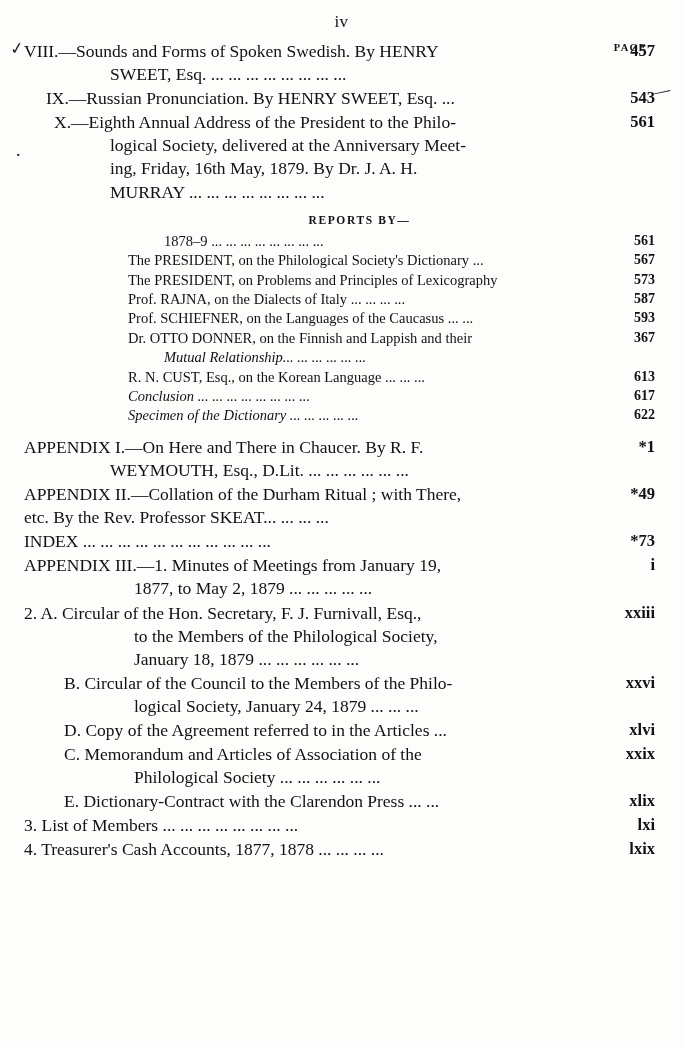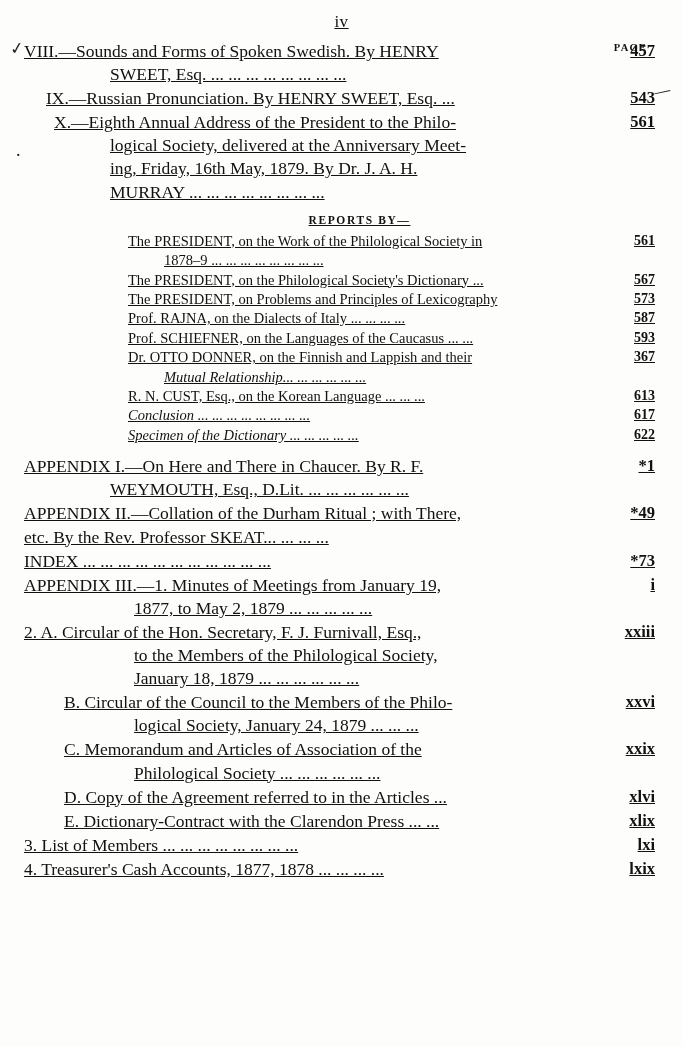--- a/index.html
+++ b/index.html
@@ -14,21 +14,20 @@
     color: #111;
     overflow: hidden;
     position: relative;
   }
   .page {
     position: relative;
     width: 683px;
     height: 736px;
     padding: 0;
     box-sizing: border-box;
-    text-decoration: underline;
   }
   .folio {
     text-align: center;
     font-size: 17px;
     letter-spacing: 0.5px;
     padding-top: 12px;
     padding-bottom: 8px;
   }
   .pagehdr {
     position: absolute;
@@ -153,21 +152,20 @@
         <span class="cont">ing, Friday, 16th May, 1879.   By Dr. J. A. H.</span>
         <span class="cont">MURRAY   ...   ...   ...   ...   ...   ...   ...   ...</span>
       </div>
       <div class="pg">561</div>
     </div>
 
     <div class="reports-head">REPORTS BY—</div>
 
     <div class="rep">
       <div class="txt">
-        <span class="line">The PRESIDENT, on the Work of the Philological Society in</span>
         <span class="cont">1878–9   ...   ...   ...   ...   ...   ...   ...   ...</span>
       </div>
       <div class="pg">561</div>
     </div>
 
     <div class="rep">
       <div class="txt">
         <span class="line">The PRESIDENT, on the Philological Society's Dictionary   ...</span>
       </div>
       <div class="pg">567</div>
@@ -270,35 +268,35 @@
       <div class="entry">
         <div class="txt">
           <span class="line" style="padding-left:40px;">B. Circular of the Council to the Members of the Philo-</span>
           <span class="hang2">logical Society, January 24, 1879 ...   ...   ...</span>
         </div>
         <div class="pg">xxvi</div>
       </div>
 
       <div class="entry">
         <div class="txt">
+          <span class="line" style="padding-left:40px;">D. Copy of the Agreement referred to in the Articles   ...</span>
+        </div>
+        <div class="pg">xlvi</div>
+      </div>
+
+      <div class="entry">
+        <div class="txt">
           <span class="line" style="padding-left:40px;">C. Memorandum   and   Articles   of   Association   of   the</span>
           <span class="hang2">Philological Society ...   ...   ...   ...   ...   ...</span>
         </div>
         <div class="pg">xxix</div>
       </div>
 
       <div class="entry">
         <div class="txt">
-          <span class="line" style="padding-left:40px;">D. Copy of the Agreement referred to in the Articles   ...</span>
-        </div>
-        <div class="pg">xlvi</div>
-      </div>
-
-      <div class="entry">
-        <div class="txt">
           <span class="line" style="padding-left:40px;">E. Dictionary-Contract with the Clarendon Press  ...   ...</span>
         </div>
         <div class="pg">xlix</div>
       </div>
 
       <div class="entry">
         <div class="txt">
           <span class="line">3. List of Members ...   ...   ...   ...   ...   ...   ...   ...</span>
         </div>
         <div class="pg">lxi</div>

